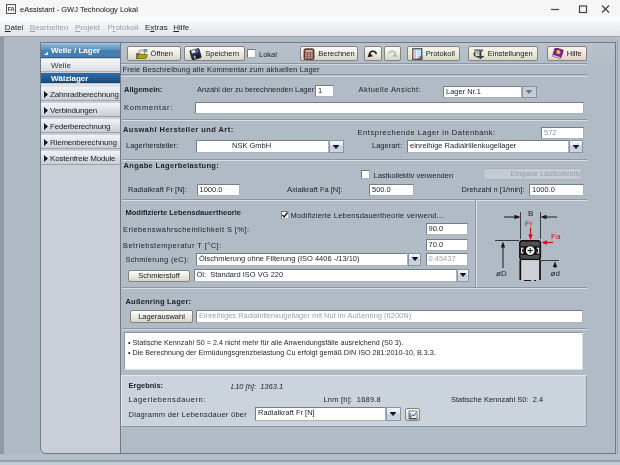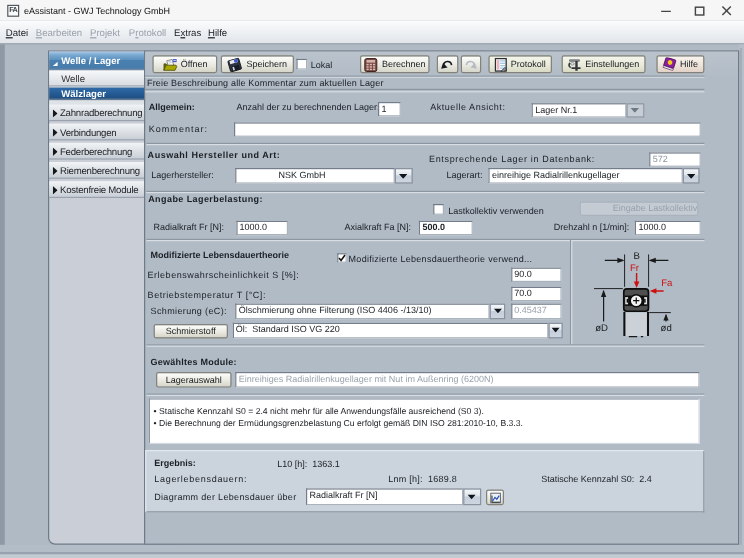--- a/index.html
+++ b/index.html
@@ -13,21 +13,21 @@
 .cbtn { position:absolute; background:linear-gradient(#f4f7fa,#dfe5eb 45%,#c5cedb 50%,#cdd6e0); border:1px solid #8a94a0; }
 .cbtn svg { position:absolute; left:50%; top:50%; transform:translate(-50%,-50%); }
 .tbtn { position:absolute; top:46px; height:15px; background:linear-gradient(#fdfdfb,#eaeae2 55%,#d5d5c8); border:1px solid #83837b; border-radius:2px; font-size:7.5px; color:#15191d; display:flex; align-items:center; justify-content:center; gap:3px; white-space:nowrap; }
 .chk { position:absolute; width:9px; height:9px; background:#fff; border:1px solid; border-color:#6e7884 #a9b1bb #a9b1bb #6e7884; }
 </style>
 </head>
 <body>
 
 <div class="abs" style="left:0;top:0;width:620px;height:17px;background:#f6f6f6;"></div>
 <div class="abs" style="left:6px;top:4px;width:10px;height:10px;background:#fafafa;border:1px solid #50585f;font-size:6px;font-weight:bold;color:#3a4147;line-height:9px;text-align:center;letter-spacing:-0.5px;">FA</div>
-<div class="lbl" style="left:20px;top:5px;font-size:7.5px;color:#111;">eAssistant - GWJ Technology GmbH</div>
+<div class="lbl" style="left:20px;top:5px;font-size:7.5px;color:#111;">eAssistant - GWJ Technology Lokal</div>
 <svg class="abs" style="left:548px;top:0px;" width="66" height="17">
   <line x1="3" y1="9.5" x2="11" y2="9.5" stroke="#444" stroke-width="1.2"></line>
   <rect x="31.5" y="6" width="7" height="6.5" fill="none" stroke="#444" stroke-width="1.2"></rect>
   <line x1="54" y1="5.5" x2="61" y2="12.5" stroke="#444" stroke-width="1.2"></line>
   <line x1="61" y1="5.5" x2="54" y2="12.5" stroke="#444" stroke-width="1.2"></line>
 </svg>
 
 <div class="abs" style="left:0;top:17px;width:620px;height:20px;background:linear-gradient(#fbfcfd,#e1e5ea);border-bottom:1px solid #9aa3ae;"></div>
 <div class="lbl" style="left:4.8px;top:23px;font-size:8px;"><u>D</u>atei</div>
 <div class="lbl" style="left:29.8px;top:23px;font-size:8px;color:#9aa1ab;"><u>B</u>earbeiten</div>
@@ -223,21 +223,21 @@
 
 <div class="sep" style="top:158.5px;"></div>
 
 <div class="lbl b" style="left:123.5px;top:160.5px;letter-spacing:0.35px;">Angabe Lagerbelastung:</div>
 <div class="chk" style="left:361px;top:169.5px;"></div>
 <div class="lbl" style="left:373.5px;top:170.5px;">Lastkollektiv verwenden</div>
 <div class="abs" style="left:483px;top:168px;width:99px;height:11.5px;background:#c4cbd3;border:1px solid #aab3bd;border-radius:2px;font-size:7.5px;color:#97a1ac;text-align:right;line-height:10px;">Eingabe Lastkollektiv</div>
 <div class="lbl" style="left:128px;top:185px;">Radialkraft Fr [N]:</div>
 <div class="inp" style="left:196.5px;top:183.5px;width:43.5px;height:12px;">1000.0</div>
 <div class="lbl" style="left:287px;top:185px;">Axialkraft Fa [N]:</div>
-<div class="inp" style="left:349px;top:183.5px;width:45px;height:12px;font-weight:bold;">500.0</div>
+<div class="inp" style="left:369px;top:183.5px;width:45px;height:12px;">500.0</div>
 <div class="lbl" style="left:461.5px;top:185px;">Drehzahl n [1/min]:</div>
 <div class="inp" style="left:529px;top:183.5px;width:55px;height:12px;">1000.0</div>
 
 <div class="sep" style="top:199px;"></div>
 
 <div class="lbl b" style="left:125.5px;top:208px;">Modifizierte Lebensdauertheorie</div>
 <div class="chk" style="left:280.5px;top:210.5px;width:8.5px;height:8.5px;"></div>
 <svg class="abs" style="left:281px;top:211px;" width="8" height="8">
     <path d="M1.5,4 L3.2,6 L6.5,1.5" stroke="#111" stroke-width="1.3" fill="none"></path>
   </svg>
@@ -304,35 +304,35 @@
   <text x="18" y="75.5" font-size="8" font-family="Liberation Sans" fill="#1a1a1a">øD</text>
 
   <line x1="63" y1="60.5" x2="81" y2="60.5" stroke="#1a1a1a" stroke-width="0.8"></line>
   <line x1="77" y1="63" x2="77" y2="68" stroke="#1a1a1a" stroke-width="1"></line>
   <polygon points="77,61.5 74.8,67 79.2,67" fill="#1a1a1a"></polygon>
   <text x="72.5" y="75.5" font-size="8" font-family="Liberation Sans" fill="#1a1a1a">ød</text>
 </svg>
 
 <div class="sep" style="top:287px;"></div>
 
-<div class="lbl b" style="left:125.5px;top:296.5px;letter-spacing:0.2px;">Gewähltes Module:</div>
+<div class="lbl b" style="left:125.5px;top:296.5px;letter-spacing:0.2px;">Außenring Lager:</div>
 <div class="abs" style="left:130px;top:310px;width:63px;height:12.5px;background:linear-gradient(#fdfdfb,#eaeae2 55%,#d5d5c8);border:1px solid #83837b;border-radius:2px;font-size:7.5px;color:#15191d;text-align:center;line-height:11px;">Lagerauswahl</div>
 <div class="inp" style="left:196px;top:310px;width:387px;height:12.5px;color:#99a3ae;">Einreihiges Radialrillenkugellager mit Nut im Außenring (6200N)</div>
 
 <div class="sep" style="top:327.5px;"></div>
 
 <div class="abs" style="left:123.5px;top:332px;width:459.5px;height:37.5px;background:#fff;border:1px solid;border-color:#8d97a2 #d5dbe1 #d5dbe1 #8d97a2;">
   <div class="lbl" style="left:3.5px;top:5px;font-size:7.2px;">• Statische Kennzahl S0 = 2.4 nicht mehr für alle Anwendungsfälle ausreichend (S0 3).</div>
   <div class="lbl" style="left:3.5px;top:15px;font-size:7.2px;">• Die Berechnung der Ermüdungsgrenzbelastung Cu erfolgt gemäß DIN ISO 281:2010-10, B.3.3.</div>
 </div>
 
 <div class="abs" style="left:121px;top:375px;width:466px;height:52px;background:#cbd3dc;border:1px solid;border-color:#e2e8ee #8d97a2 #8d97a2 #e2e8ee;"></div>
 <div class="lbl b" style="left:128.5px;top:381px;">Ergebnis:</div>
 <div class="lbl" style="left:128.5px;top:395px;letter-spacing:0.6px;">Lagerlebensdauern:</div>
-<div class="lbl" style="left:231px;top:382px;">L10 [h]:&nbsp; 1363.1</div>
+<div class="lbl" style="left:231px;top:382px;font-style:italic;">L10 [h]:&nbsp; 1363.1</div>
 <div class="lbl" style="left:323.5px;top:395px;letter-spacing:0.2px;">Lnm [h]:&nbsp; 1689.8</div>
 <div class="lbl" style="left:451px;top:395px;">Statische Kennzahl S0:&nbsp; 2.4</div>
 <div class="lbl" style="left:128.5px;top:410px;letter-spacing:0.28px;">Diagramm der Lebensdauer über</div>
 <div class="inp" style="left:255px;top:407px;width:130.5px;height:14px;">Radialkraft Fr [N]</div>
 <div class="cbtn" style="left:385.5px;top:407px;width:15px;height:14px;">
   <svg width="7" height="4">
       <polygon points="0,0 7,0 3.5,4" fill="#10151c"></polygon>
     </svg>
 </div>
 <div class="abs" style="left:405px;top:407.5px;width:15px;height:13.5px;background:linear-gradient(#fdfdfb,#eaeae2 55%,#d5d5c8);border:1px solid #83837b;border-radius:2px;">

